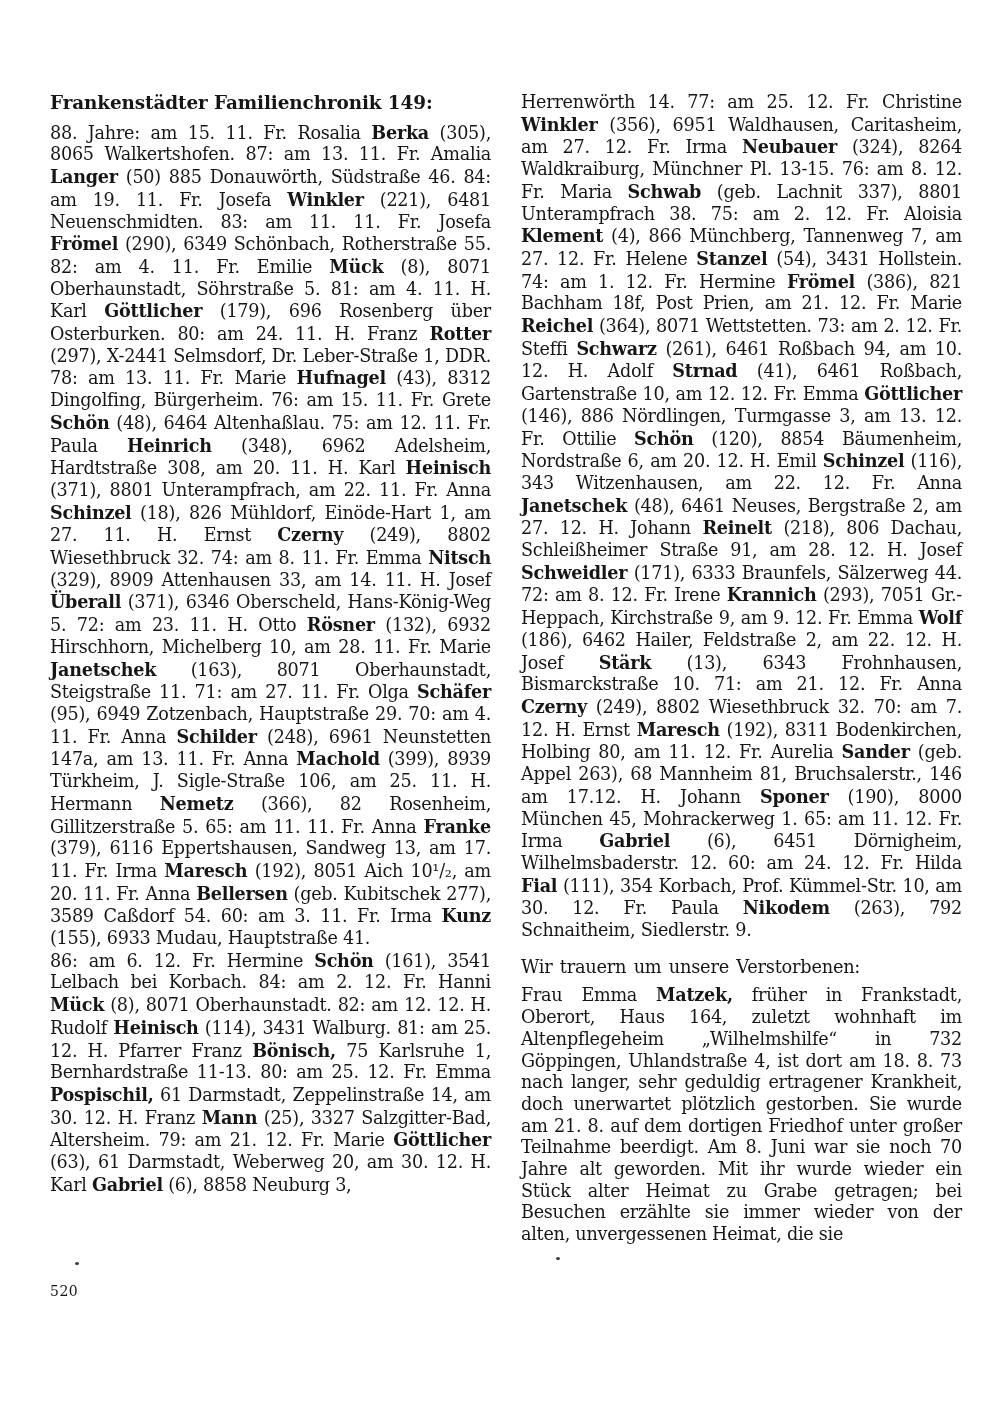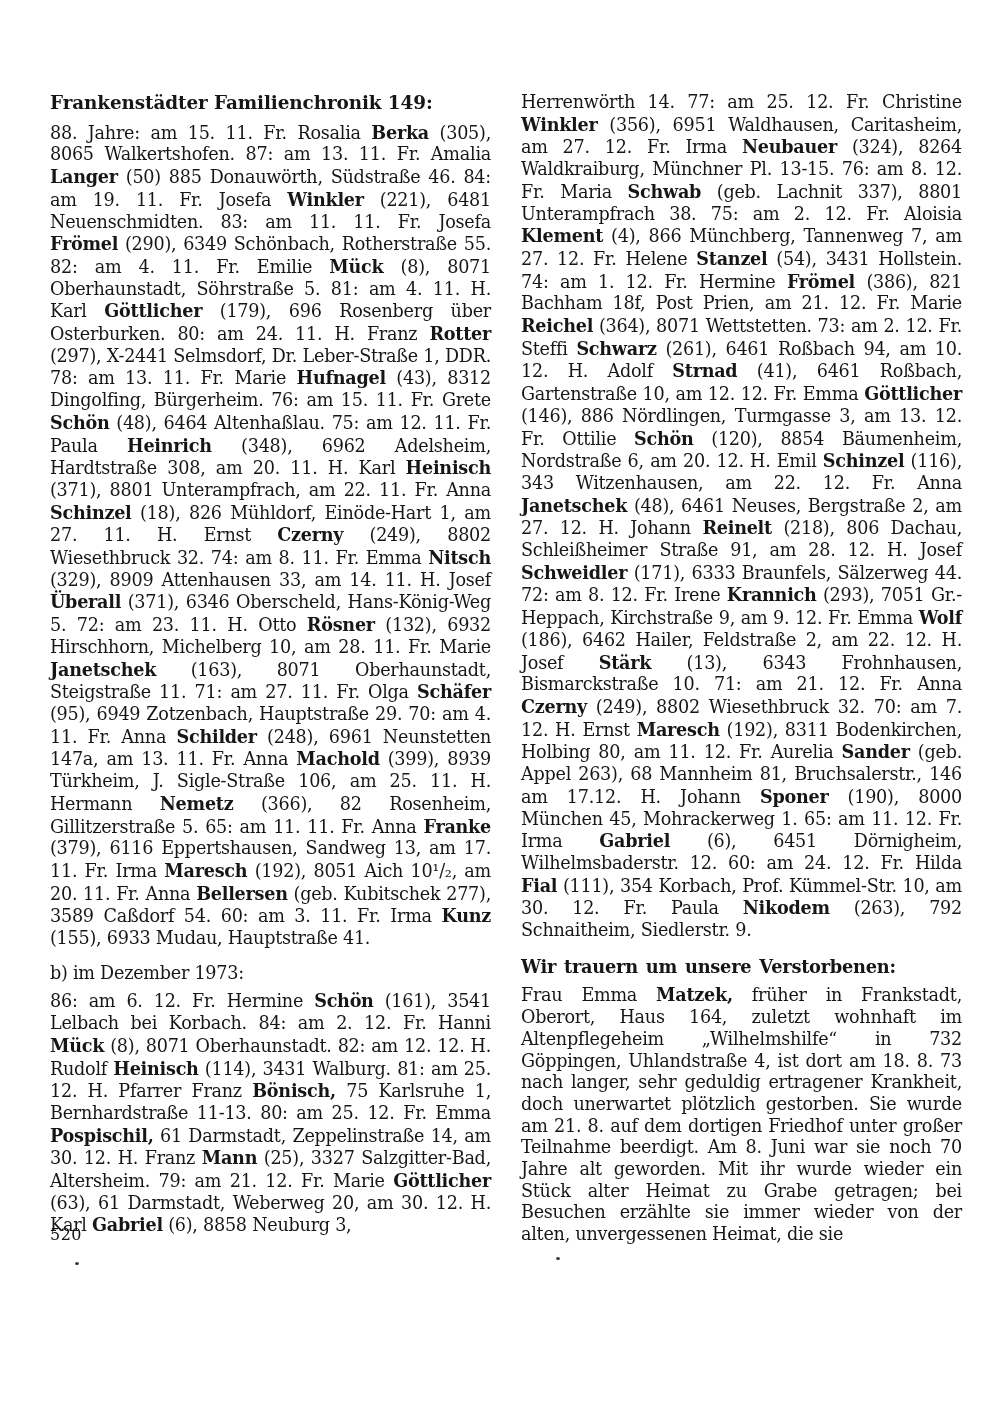--- a/index.html
+++ b/index.html
@@ -41,51 +41,50 @@
     text-align: left;
     letter-spacing: -0.1px;
   }
   .lead-line { margin: 0; }
   .subhead {
     margin: 13px 0 6px 0 !important;
     text-align: left;
   }
   .obit-head {
     font-size: 17.8px;
-    font-weight: 700;
+    font-weight: 400;
     margin: 14px 0 7px 0;
     text-align: left;
     word-spacing: 2px;
   }
   .page-number {
     position: absolute;
     left: 50px;
-    top: 1225px;
-    font-size: 16px;
+    top: 1283px;
+    font-size: 14px;
     letter-spacing: 0.5px;
   }
   
   .speck {
     position: absolute;
     background: #3a3a3a;
     border-radius: 50%;
   }
   .speck-1 { left: 75px; top: 1262px; width: 4px; height: 3px; }
   .speck-2 { left: 556px; top: 1257px; width: 4px; height: 3px; }
 </style>
 </head>
 <body>
 
 <div class="page">
   <div class="content">
 
     <div class="col">
       <h1 class="doc-title">Frankenstädter Familienchronik 149:</h1>
       <p><span>88. Jahre: am 15. 11. Fr. Rosalia </span><b>Berka</b><span> (305), 8065 Walkertshofen. 87: am 13. 11. Fr. Amalia </span><b>Langer</b><span> (50) 885 Donauwörth, Südstraße 46. 84: am 19. 11. Fr. Josefa </span><b>Winkler</b><span> (221), 6481 Neuenschmidten. 83: am 11. 11. Fr. Josefa </span><b>Frömel</b><span> (290), 6349 Schönbach, Rotherstraße 55. 82: am 4. 11. Fr. Emilie </span><b>Mück</b><span> (8), 8071 Oberhaunstadt, Söhrstraße 5. 81: am 4. 11. H. Karl </span><b>Göttlicher</b><span> (179), 696 Rosenberg über Osterburken. 80: am 24. 11. H. Franz </span><b>Rotter</b><span> (297), X-2441 Selmsdorf, Dr. Leber-Straße 1, DDR. 78: am 13. 11. Fr. Marie </span><b>Hufnagel</b><span> (43), 8312 Dingolfing, Bürgerheim. 76: am 15. 11. Fr. Grete </span><b>Schön</b><span> (48), 6464 Altenhaßlau. 75: am 12. 11. Fr. Paula </span><b>Heinrich</b><span> (348), 6962 Adelsheim, Hardtstraße 308, am 20. 11. H. Karl </span><b>Heinisch</b><span> (371), 8801 Unterampfrach, am 22. 11. Fr. Anna </span><b>Schinzel</b><span> (18), 826 Mühldorf, Einöde-Hart 1, am 27. 11. H. Ernst </span><b>Czerny</b><span> (249), 8802 Wiesethbruck 32. 74: am 8. 11. Fr. Emma </span><b>Nitsch</b><span> (329), 8909 Attenhausen 33, am 14. 11. H. Josef </span><b>Überall</b><span> (371), 6346 Oberscheld, Hans-König-Weg 5. 72: am 23. 11. H. Otto </span><b>Rösner</b><span> (132), 6932 Hirschhorn, Michelberg 10, am 28. 11. Fr. Marie </span><b>Janetschek</b><span> (163), 8071 Oberhaunstadt, Steigstraße 11. 71: am 27. 11. Fr. Olga </span><b>Schäfer</b><span> (95), 6949 Zotzenbach, Hauptstraße 29. 70: am 4. 11. Fr. Anna </span><b>Schilder</b><span> (248), 6961 Neunstetten 147a, am 13. 11. Fr. Anna </span><b>Machold</b><span> (399), 8939 Türkheim, J. Sigle-Straße 106, am 25. 11. H. Hermann </span><b>Nemetz</b><span> (366), 82 Rosenheim, Gillitzerstraße 5. 65: am 11. 11. Fr. Anna </span><b>Franke</b><span> (379), 6116 Eppertshausen, Sandweg 13, am 17. 11. Fr. Irma </span><b>Maresch</b><span> (192), 8051 Aich 10¹/₂, am 20. 11. Fr. Anna </span><b>Bellersen</b><span> (geb. Kubitschek 277), 3589 Caßdorf 54. 60: am 3. 11. Fr. Irma </span><b>Kunz</b><span> (155), 6933 Mudau, Hauptstraße 41.</span></p>
-      <p class="subhead">b) im Dezember 1973:</p>
       <p><span>86: am 6. 12. Fr. Hermine </span><b>Schön</b><span> (161), 3541 Lelbach bei Korbach. 84: am 2. 12. Fr. Hanni </span><b>Mück</b><span> (8), 8071 Oberhaunstadt. 82: am 12. 12. H. Rudolf </span><b>Heinisch</b><span> (114), 3431 Walburg. 81: am 25. 12. H. Pfarrer Franz </span><b>Bönisch,</b><span> 75 Karlsruhe 1, Bernhardstraße 11-13. 80: am 25. 12. Fr. Emma </span><b>Pospischil,</b><span> 61 Darmstadt, Zeppelinstraße 14, am 30. 12. H. Franz </span><b>Mann</b><span> (25), 3327 Salzgitter-Bad, Altersheim. 79: am 21. 12. Fr. Marie </span><b>Göttlicher</b><span> (63), 61 Darmstadt, Weberweg 20, am 30. 12. H. Karl </span><b>Gabriel</b><span> (6), 8858 Neuburg 3,</span></p>
     </div>
 
     <div class="col">
       <p><span>Herrenwörth 14. 77: am 25. 12. Fr. Christine </span><b>Winkler</b><span> (356), 6951 Waldhausen, Caritasheim, am 27. 12. Fr. Irma </span><b>Neubauer</b><span> (324), 8264 Waldkraiburg, Münchner Pl. 13-15. 76: am 8. 12. Fr. Maria </span><b>Schwab</b><span> (geb. Lachnit 337), 8801 Unterampfrach 38. 75: am 2. 12. Fr. Aloisia </span><b>Klement</b><span> (4), 866 Münchberg, Tannenweg 7, am 27. 12. Fr. Helene </span><b>Stanzel</b><span> (54), 3431 Hollstein. 74: am 1. 12. Fr. Hermine </span><b>Frömel</b><span> (386), 821 Bachham 18f, Post Prien, am 21. 12. Fr. Marie </span><b>Reichel</b><span> (364), 8071 Wettstetten. 73: am 2. 12. Fr. Steffi </span><b>Schwarz</b><span> (261), 6461 Roßbach 94, am 10. 12. H. Adolf </span><b>Strnad</b><span> (41), 6461 Roßbach, Gartenstraße 10, am 12. 12. Fr. Emma </span><b>Göttlicher</b><span> (146), 886 Nördlingen, Turmgasse 3, am 13. 12. Fr. Ottilie </span><b>Schön</b><span> (120), 8854 Bäumenheim, Nordstraße 6, am 20. 12. H. Emil </span><b>Schinzel</b><span> (116), 343 Witzenhausen, am 22. 12. Fr. Anna </span><b>Janetschek</b><span> (48), 6461 Neuses, Bergstraße 2, am 27. 12. H. Johann </span><b>Reinelt</b><span> (218), 806 Dachau, Schleißheimer Straße 91, am 28. 12. H. Josef </span><b>Schweidler</b><span> (171), 6333 Braunfels, Sälzerweg 44. 72: am 8. 12. Fr. Irene </span><b>Krannich</b><span> (293), 7051 Gr.-Heppach, Kirchstraße 9, am 9. 12. Fr. Emma </span><b>Wolf</b><span> (186), 6462 Hailer, Feldstraße 2, am 22. 12. H. Josef </span><b>Stärk</b><span> (13), 6343 Frohnhausen, Bismarckstraße 10. 71: am 21. 12. Fr. Anna </span><b>Czerny</b><span> (249), 8802 Wiesethbruck 32. 70: am 7. 12. H. Ernst </span><b>Maresch</b><span> (192), 8311 Bodenkirchen, Holbing 80, am 11. 12. Fr. Aurelia </span><b>Sander</b><span> (geb. Appel 263), 68 Mannheim 81, Bruchsalerstr., 146 am 17.12. H. Johann </span><b>Sponer</b><span> (190), 8000 München 45, Mohrackerweg 1. 65: am 11. 12. Fr. Irma </span><b>Gabriel</b><span> (6), 6451 Dörnigheim, Wilhelmsbaderstr. 12. 60: am 24. 12. Fr. Hilda </span><b>Fial</b><span> (111), 354 Korbach, Prof. Kümmel-Str. 10, am 30. 12. Fr. Paula </span><b>Nikodem</b><span> (263), 792 Schnaitheim, Siedlerstr. 9.</span></p>
       <h2 class="obit-head">Wir trauern um unsere Verstorbenen:</h2>
       <p><span>Frau Emma </span><b>Matzek,</b><span> früher in Frankstadt, Oberort, Haus 164, zuletzt wohnhaft im Altenpflegeheim „Wilhelmshilfe“ in 732 Göppingen, Uhlandstraße 4, ist dort am 18. 8. 73 nach langer, sehr geduldig ertragener Krankheit, doch unerwartet plötzlich gestorben. Sie wurde am 21. 8. auf dem dortigen Friedhof unter großer Teilnahme beerdigt. Am 8. Juni war sie noch 70 Jahre alt geworden. Mit ihr wurde wieder ein Stück alter Heimat zu Grabe getragen; bei Besuchen erzählte sie immer wieder von der alten, unvergessenen Heimat, die sie</span></p>
     </div>
 
   </div>

